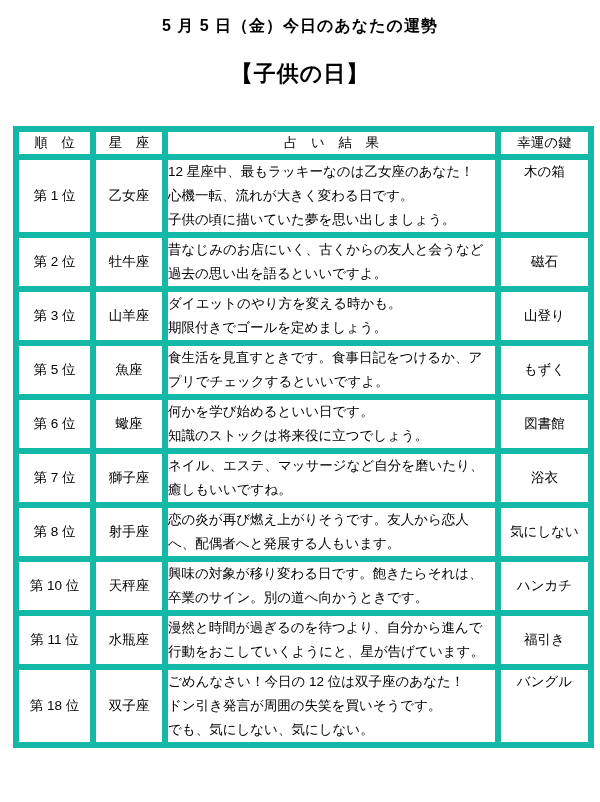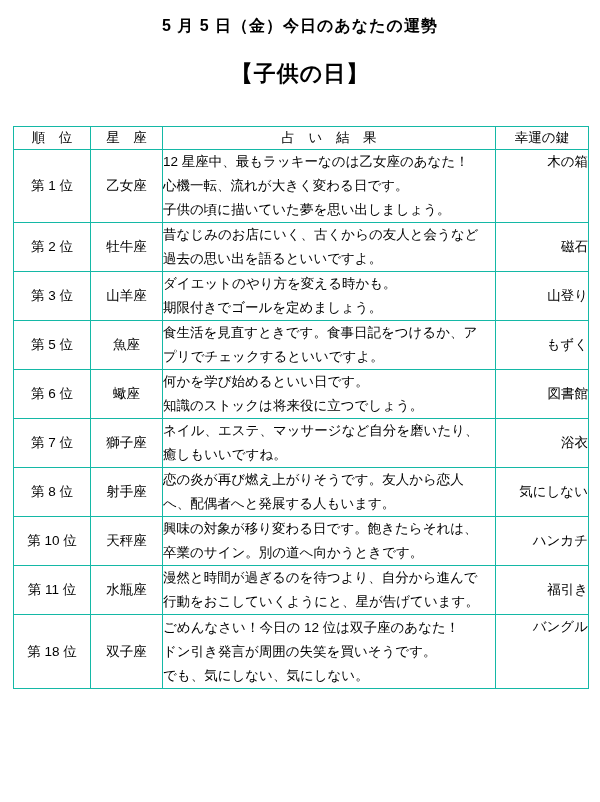--- a/index.html
+++ b/index.html
@@ -32,21 +32,21 @@
   }
   table.fortune {
     margin-top: 40px;
     margin-left: 13px;
     width: 575px;
     table-layout: fixed;
     border-collapse: collapse;
   }
   table.fortune th,
   table.fortune td {
-    border: 1px solid #14b8a6;
+    border: 6px solid #14b8a6;
     font-size: 13.5px;
     font-weight: normal;
     line-height: 24px;
     padding: 0;
     vertical-align: middle;
     overflow: hidden;
     margin-top: 40px;
   }
   table.fortune th {
     height: 22px;
@@ -57,21 +57,21 @@
   tr.row-3line-a { height: 72px; }
   tr.row-3line-b { height: 74px; }
   td.cell-rank, td.cell-sign { text-align: center; }
   td.cell-result {
     text-align: left;
     padding-left: 6px;
     padding-right: 4px;
     white-space: pre-line;
   }
   td.cell-key {
-    text-align: right;
+    text-align: center;
     padding-left: 7px;
   }
   td.cell-key.va-top { vertical-align: top; }
 </style>
 </head>
 <body>
 
 <div class="doc-title">5 月 5 日（金）今日のあなたの運勢</div>
 <div class="doc-subtitle">【子供の日】</div>
 

